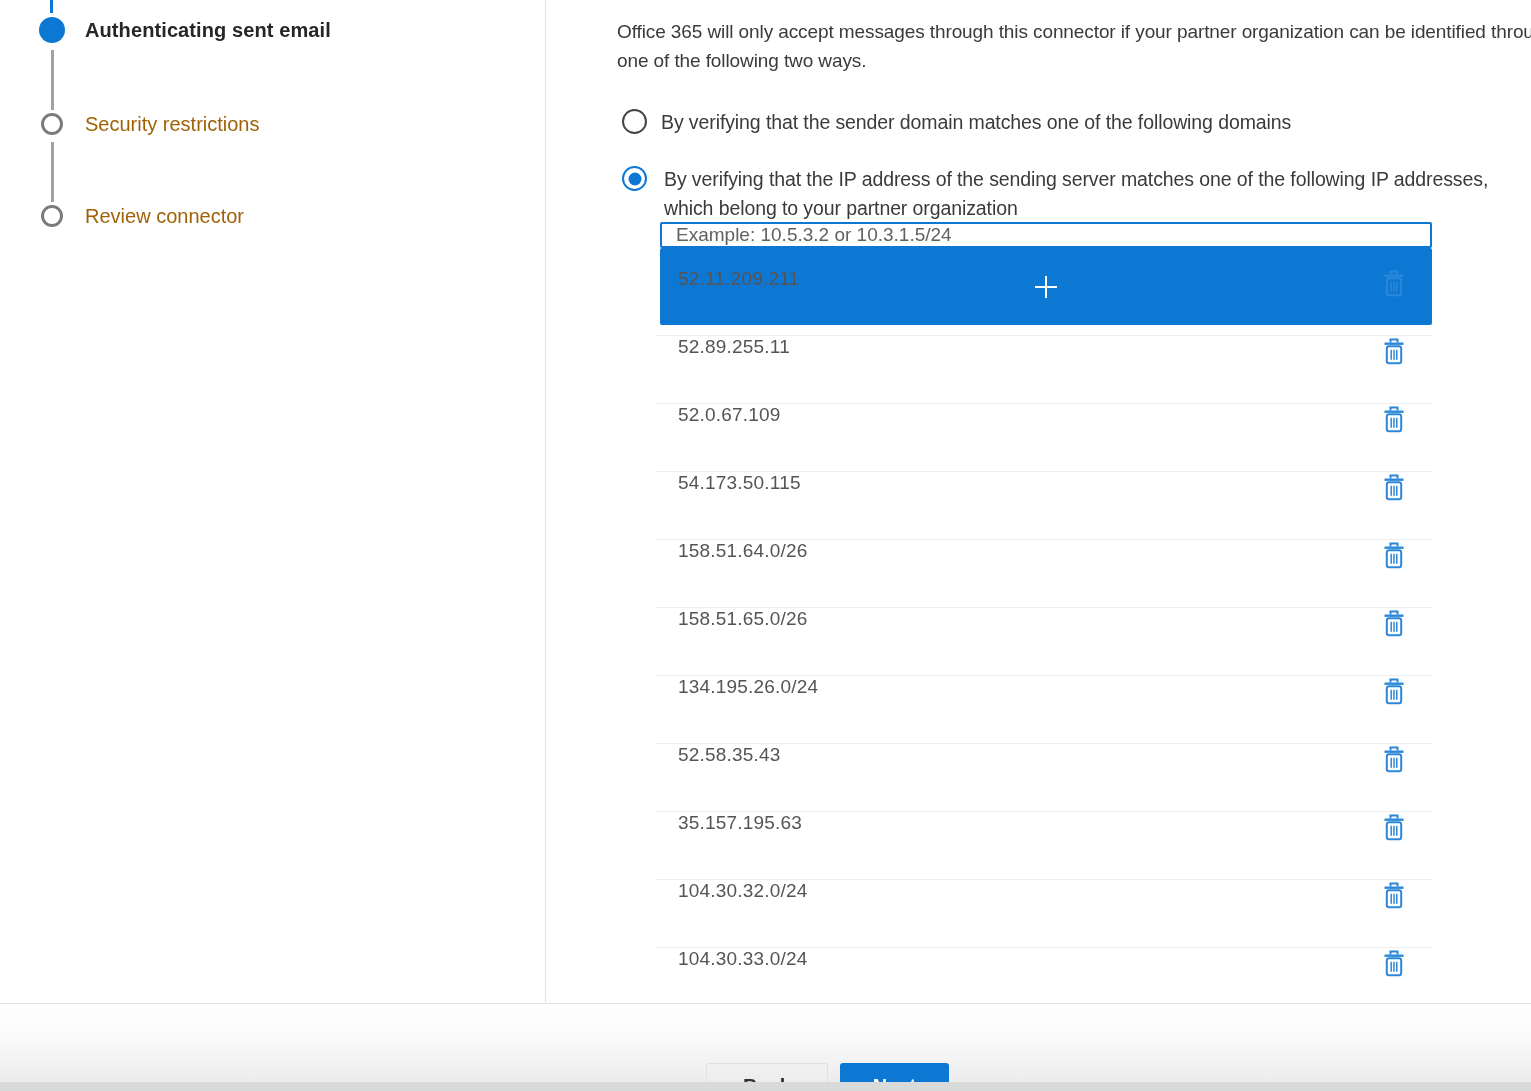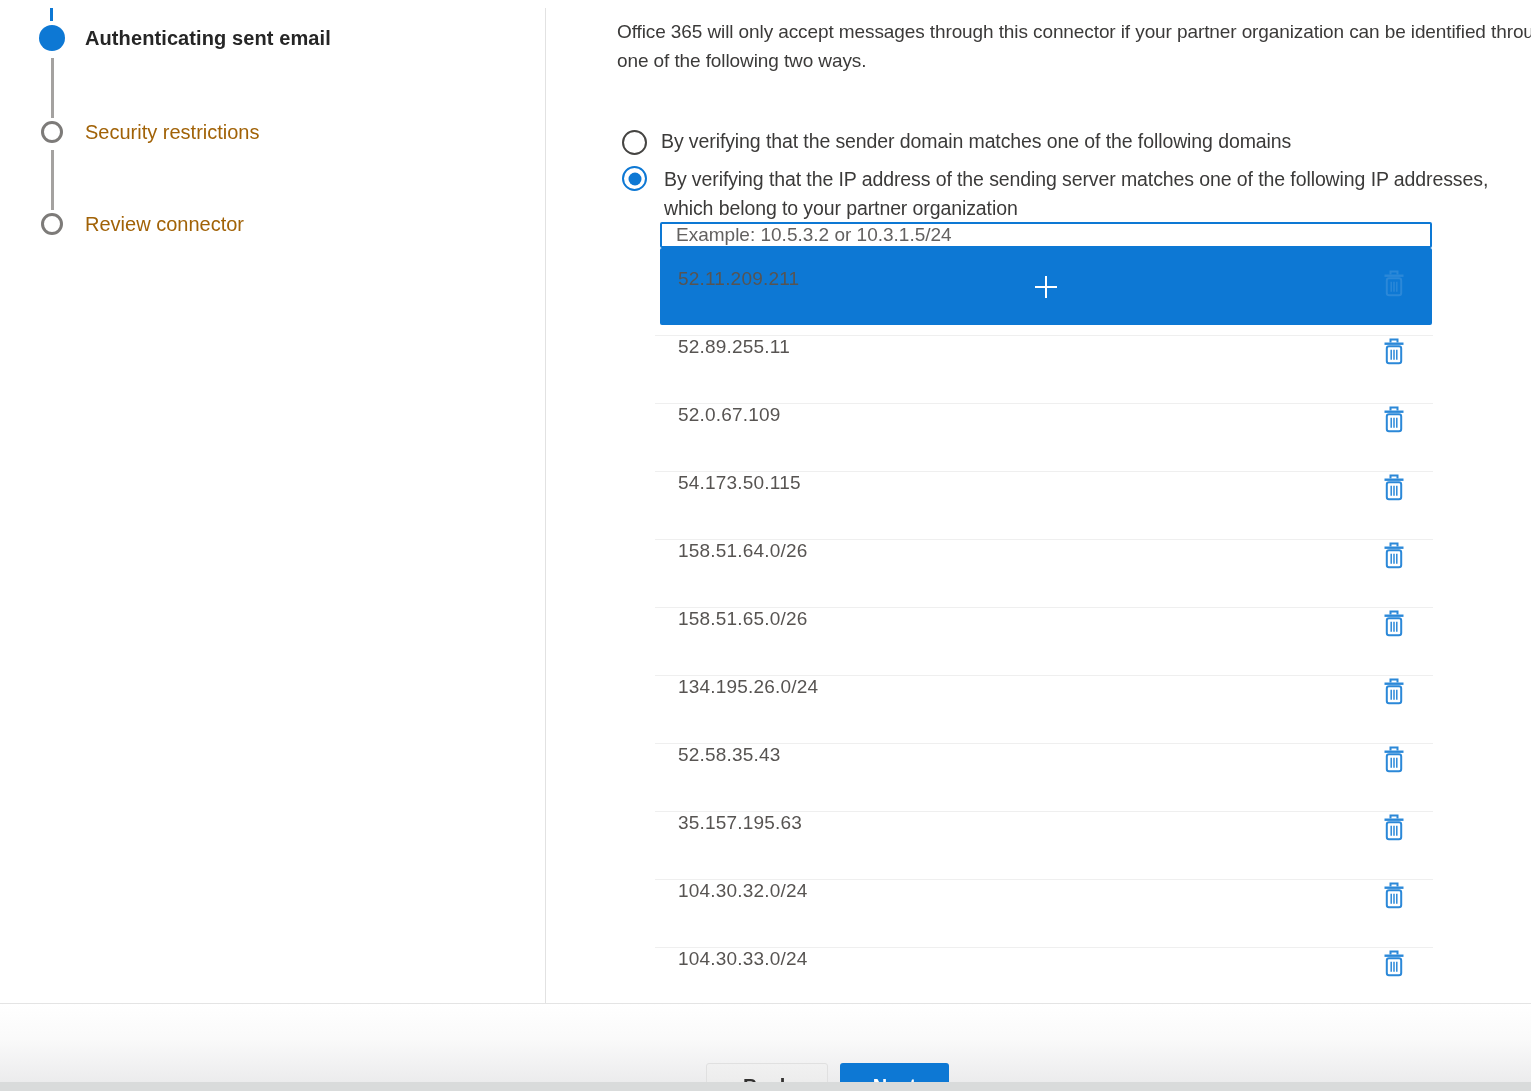--- a/index.html
+++ b/index.html
@@ -13,21 +13,21 @@
     position: relative;
     width: 1531px;
     height: 1091px;
     background: #ffffff;
     overflow: hidden;
   }
 
   
   .sidebar {
     position: absolute;
-    left: 0; top: 8px;
+    left: 0; top: 0;
     width: 546px; height: 1003px;
     border-right: 1px solid #e2e2e2;
     background: #ffffff;
   }
   .step-tail {
     position: absolute; left: 50px; top: 0;
     width: 3px; height: 13px;
     background: var(--accent);
   }
   .connector {
@@ -62,21 +62,21 @@
     overflow: hidden;
   }
   .intro {
     position: absolute; top: 17px; left: 0;
     width: 945px;
     font-size: 19px; line-height: 29px;
     color: #3b3a39; letter-spacing: -0.1px;
   }
 
   .option { position: absolute; left: 5px; display: flex; align-items: flex-start; gap: 14px; }
-  .option.o1 { top: 127px; align-items: center; }
+  .option.o1 { top: 108px; }
   .option.o2 { top: 165px; gap: 17px; }
   .radio {
     flex: 0 0 auto;
     width: 25px; height: 25px; border-radius: 50%;
     border: 2px solid #454442; background: #fff;
     margin-top: 1px;
     position: relative;
     cursor: pointer;
   }
   .option.selected .radio { border-color: var(--accent); }

